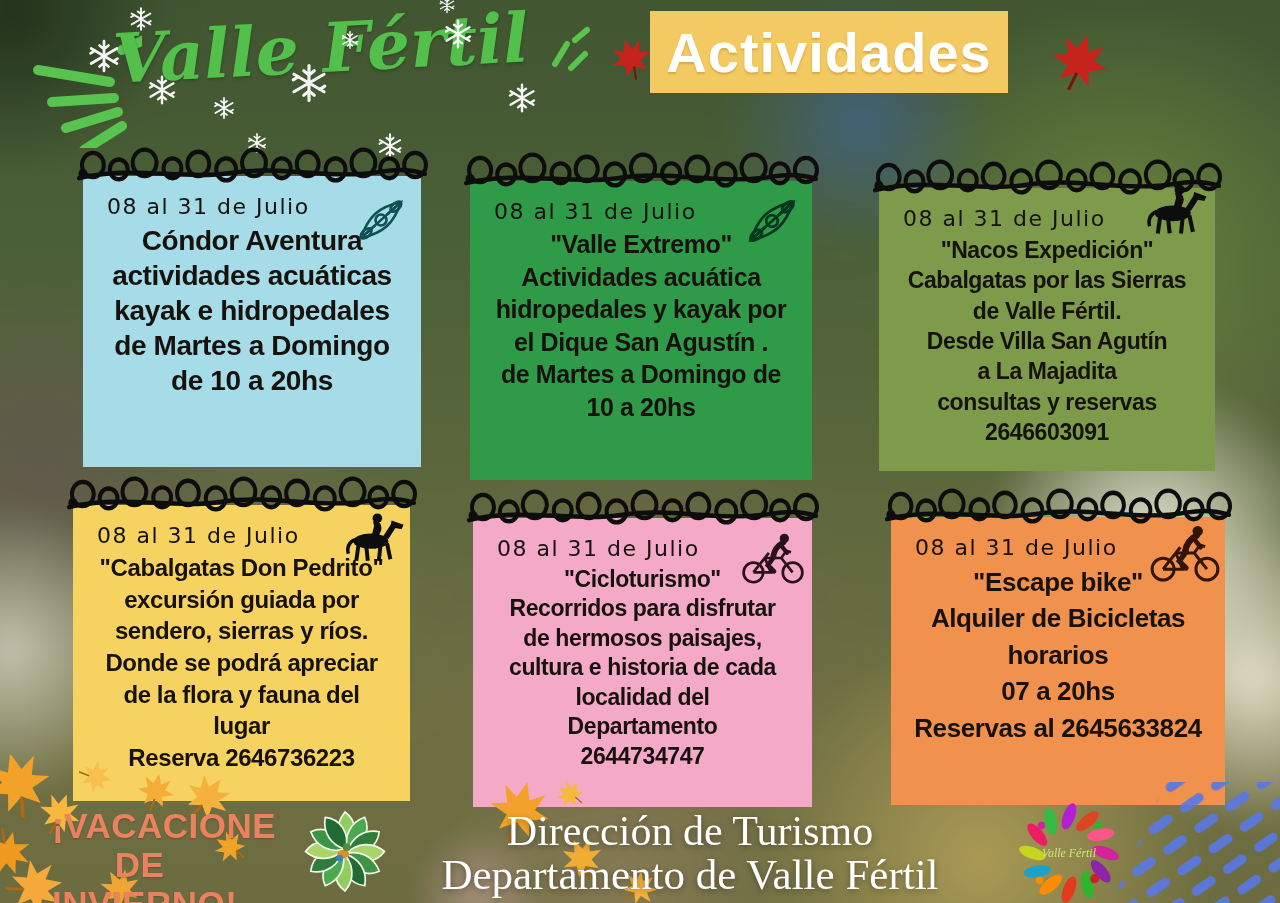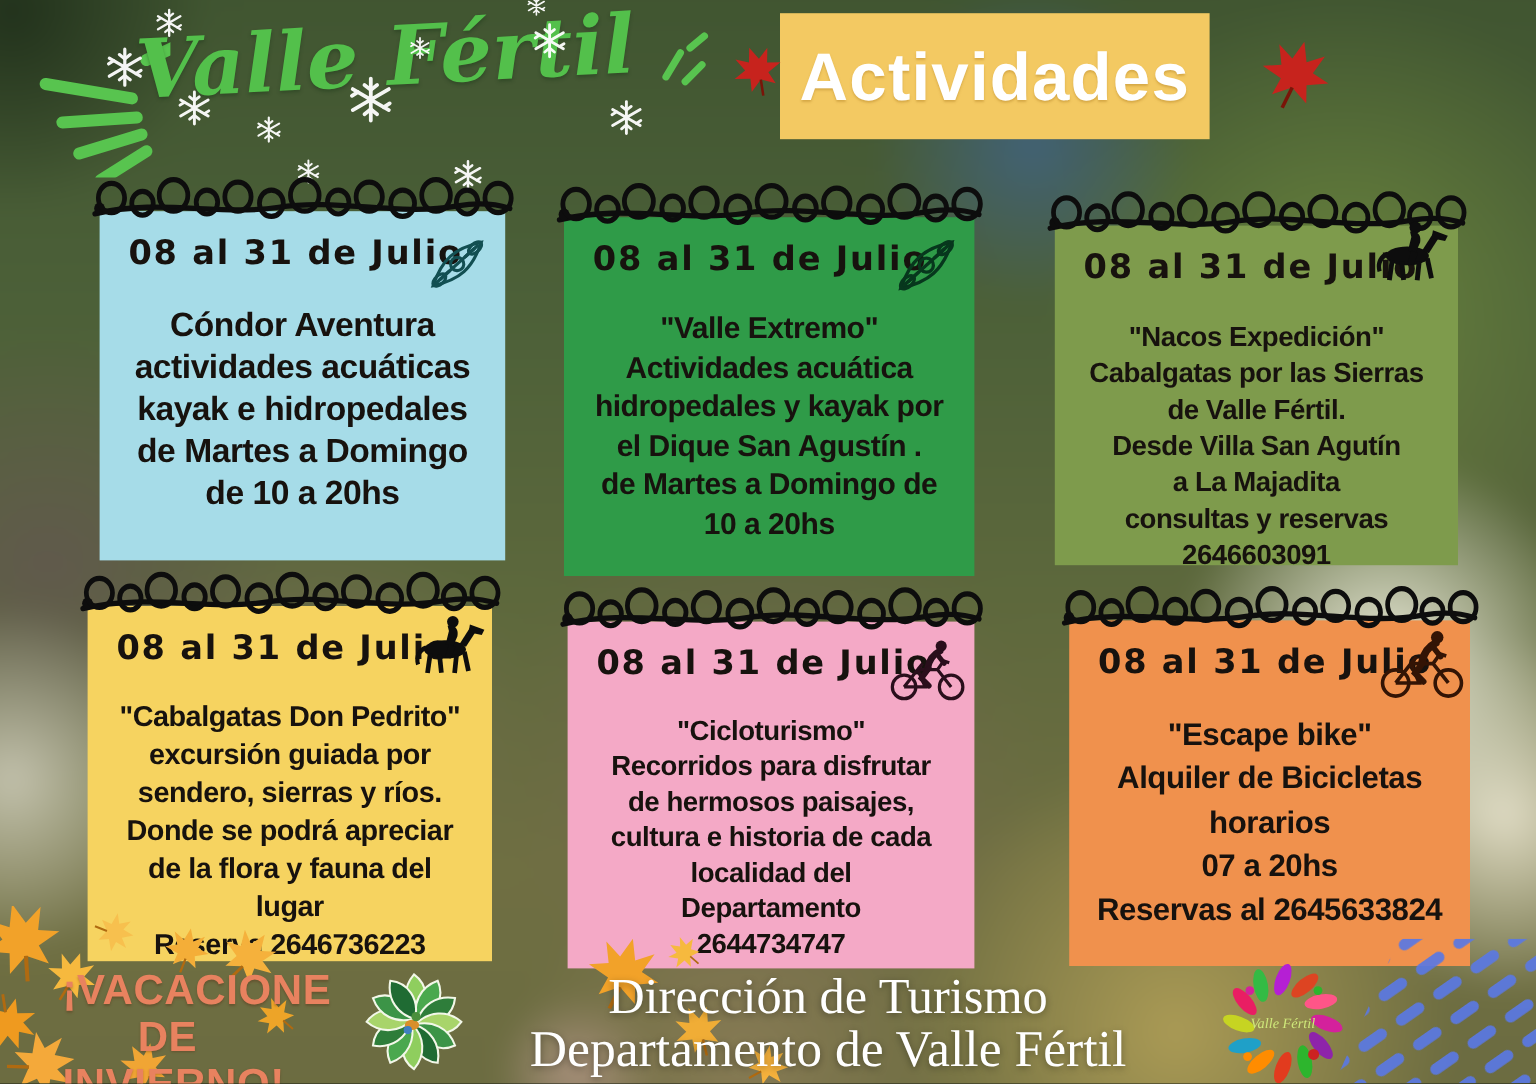--- a/index.html
+++ b/index.html
@@ -19,33 +19,33 @@
       radial-gradient(circle 310px at 1010px 890px, rgba(186,166,90,.8), transparent 75%),
       radial-gradient(circle 250px at 650px 910px, rgba(152,132,97,.6), transparent 75%),
       radial-gradient(circle 90px at 510px 925px, rgba(232,183,192,.5), transparent 75%),
       radial-gradient(circle 220px at 40px 40px, rgba(28,43,24,.85), transparent 75%),
       linear-gradient(180deg,#3f5430 0%,#4c6038 30%,#5d683c 55%,#6f6f42 78%,#6b6b40 100%);}
   
   .title{position:absolute;left:86px;top:8px;width:470px;text-align:center;
     font-family:"DejaVu Serif",serif;font-style:italic;font-weight:bold;
     font-size:68px;color:#53c04b;transform:rotate(-3deg);
     text-shadow:0 2px 3px rgba(20,50,20,.35);}
-  .banner{position:absolute;left:650px;top:11px;width:358px;height:105px;
+  .banner{position:absolute;left:650px;top:11px;width:358px;height:82px;
     background:#f3c962;display:flex;align-items:center;justify-content:center;}
   .banner-label{font-size:56px;font-weight:800;color:#ffffff;letter-spacing:1px;
     font-family:"Liberation Sans",sans-serif;text-shadow:0 2px 2px rgba(160,110,20,.35);}
   .deco{position:absolute;}
   
   .card{position:absolute;color:#17120e;}
   .card .loops{position:absolute;top:-33px;left:-10px;width:calc(100% + 20px);height:44px;}
   .card-head{position:relative;padding:18px 0 0 24px;}
-  .card-date{font-family:"DejaVu Sans",sans-serif;font-size:28px;font-weight:700;
+  .card-date{font-family:"DejaVu Sans",sans-serif;font-size:22px;font-weight:400;
     letter-spacing:1.5px;}
   .card-icon{position:absolute;}
-  .card-body{margin-top:26px;padding:0 6px;text-align:center;font-weight:bold;
+  .card-body{margin-top:4px;padding:0 6px;text-align:center;font-weight:bold;
     white-space:pre-line;letter-spacing:-0.4px;font-family:"Liberation Sans",sans-serif;}
   .card1{left:83px;top:176px;width:338px;height:291px;background:#a6dce8;}
   .card1 .card-body{font-size:28px;line-height:1.25;}
   .card1 .card-icon{top:12px;right:8px;width:64px;height:64px;color:#124f52;}
   .card2{left:470px;top:181px;width:342px;height:299px;background:#2f9b48;}
   .card2 .card-body{font-size:25px;line-height:1.3;}
   .card2 .card-icon{top:6px;right:6px;width:68px;height:68px;color:#07371d;}
   .card3{left:879px;top:188px;width:336px;height:283px;background:#7e9b4c;}
   .card3 .card-body{font-size:23px;line-height:1.32;}
   .card3 .card-icon{top:-6px;right:4px;width:72px;height:58px;color:#0d0d0d;}

